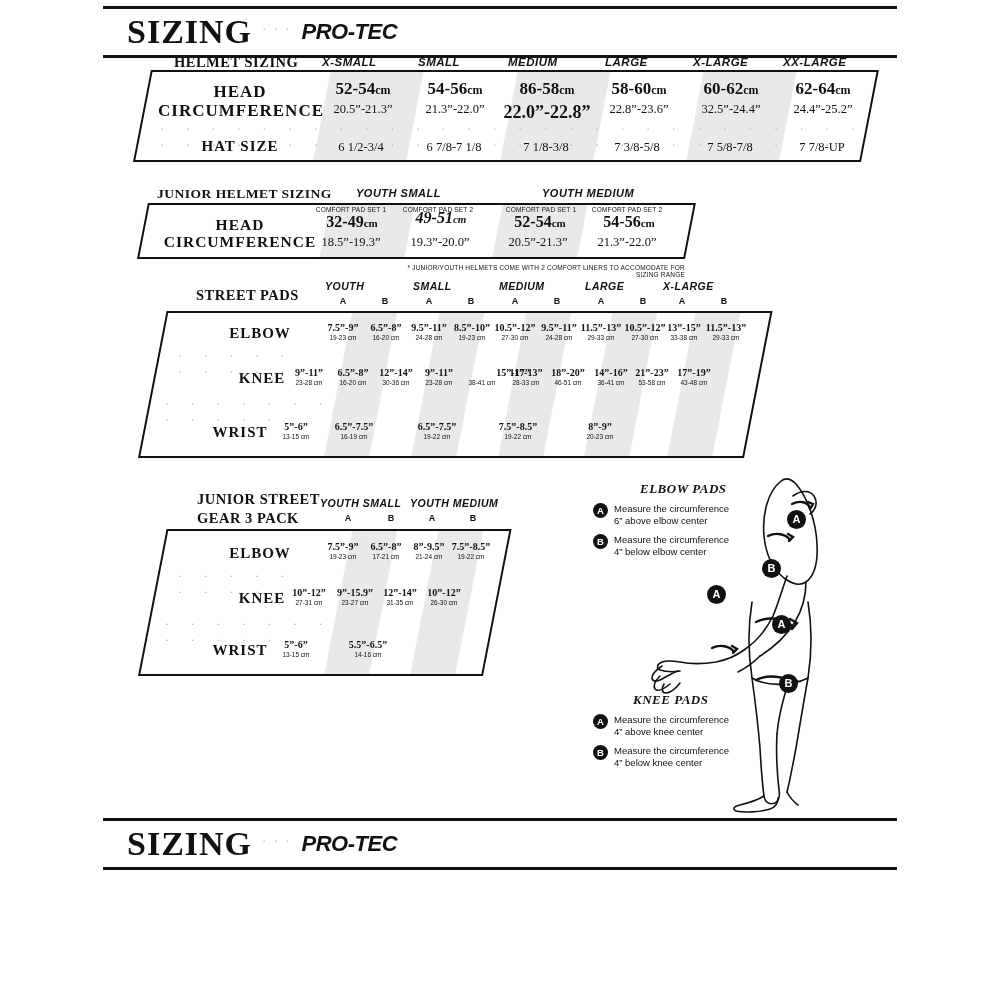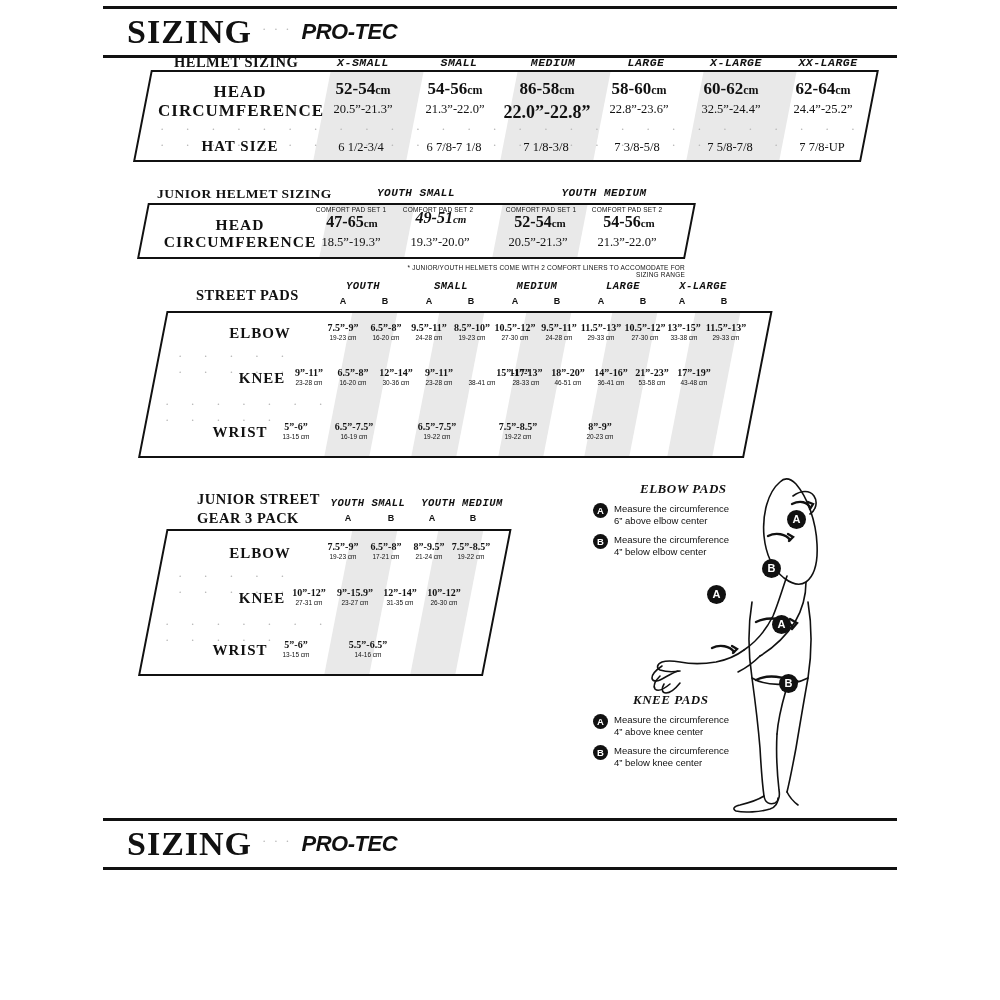--- a/index.html
+++ b/index.html
@@ -54,23 +54,23 @@
   }
   .rowlabel{
     position:absolute;
     font-family:"Liberation Serif", serif;
     font-weight:bold;
     text-align:center;
     letter-spacing:1px;
   }
   .colhead{
     position:absolute;
-    font-family:Liberation Mono, monospace;
+    font-family:Liberation Sans, sans-serif;
     font-style:italic;font-weight:bold;
-    text-align:center;
+    text-align:left;
     letter-spacing:0.5px;
   }
   .cell{position:absolute;text-align:center;}
   .big{font-family:"Liberation Serif", serif;font-weight:bold;}
   .dotrow{
     position:absolute;color:#b9b9b9;font-size:13px;letter-spacing:9px;
   }
   .tiny{font-family:"Liberation Sans", sans-serif;}
 
   .sectiontitle{
@@ -181,21 +181,21 @@
 
   <div class="footnote" style="left:307px;top:206px;width:88px;text-align:center;">COMFORT PAD SET 1</div>
   <div class="footnote" style="left:394px;top:206px;width:88px;text-align:center;">COMFORT PAD SET 2</div>
   <div class="footnote" style="left:497px;top:206px;width:88px;text-align:center;">COMFORT PAD SET 1</div>
   <div class="footnote" style="left:583px;top:206px;width:88px;text-align:center;">COMFORT PAD SET 2</div>
 
   <div class="rowlabel" style="left:170px;top:216px;width:140px;font-size:15.5px;">HEAD</div>
   <div class="rowlabel" style="left:160px;top:233px;width:160px;font-size:15.5px;">CIRCUMFERENCE</div>
 
   <div class="cell big" style="left:306px;top:213px;width:92px;font-size:16px;">
-    <span>47-65</span><span style="font-size:11px;">cm</span>
+    <span>32-49</span><span style="font-size:11px;">cm</span>
   </div>
   <div class="cell big" style="left:395px;top:209px;width:92px;font-size:16px;font-style:italic;">
     <span>49-51</span><span style="font-size:11px;">cm</span>
   </div>
   <div class="cell big" style="left:494px;top:213px;width:92px;font-size:16px;">
     <span>52-54</span><span style="font-size:11px;">cm</span>
   </div>
   <div class="cell big" style="left:583px;top:213px;width:92px;font-size:16px;">
     <span>54-56</span><span style="font-size:11px;">cm</span>
   </div>

